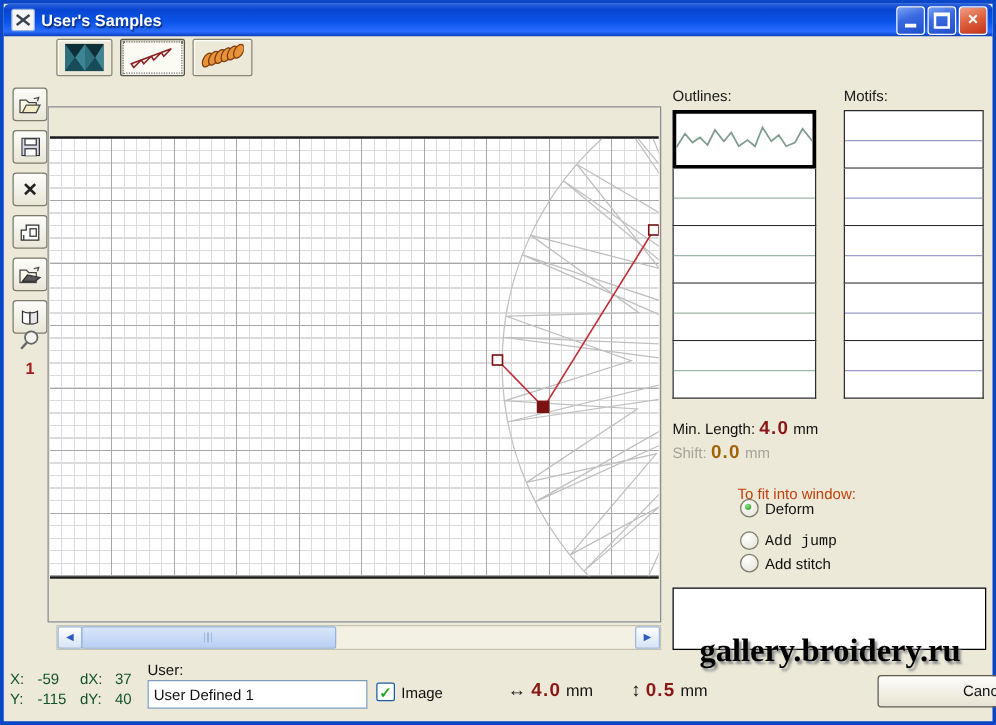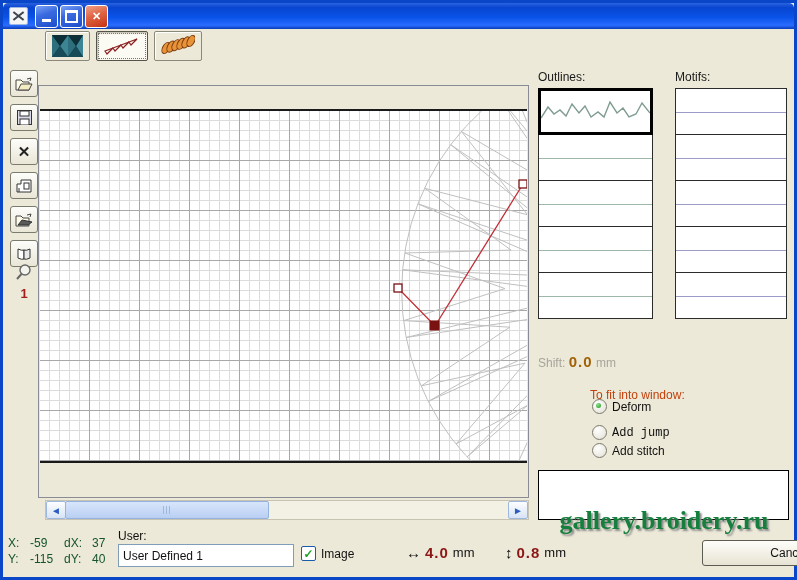--- a/index.html
+++ b/index.html
@@ -70,21 +70,21 @@
   .shift-row{position:absolute;left:538px;top:353px;font-size:12px;color:#a6a49a;}
   .shift-row .big-val{color:#a16207;font-weight:bold;font-size:15px;letter-spacing:1px;}
   .fit-label{position:absolute;left:590px;top:388px;font-size:12px;color:#c2410c;}
   .radio-row{position:absolute;left:592px;display:flex;align-items:center;font-size:12px;color:#111;}
   .radio{width:13px;height:13px;border-radius:50%;border:1px solid #7b7b6e;margin-right:5px;
     background:radial-gradient(circle at 35% 30%,#fff,#e2dfd2);position:relative;}
   .radio.checked::after{content:"";position:absolute;left:3px;top:3px;width:5px;height:5px;border-radius:50%;
     background:radial-gradient(circle at 35% 30%,#8ee08a,#1c9a1c);}
   .preview-box{position:absolute;left:538px;top:470px;width:249px;height:48px;background:#fff;border:1px solid #000;}
   .watermark{position:absolute;left:538px;top:506px;width:252px;text-align:center;
-    font-family:"Liberation Serif", serif;font-weight:bold;font-size:26px;color:#15803d;
+    font-family:"Liberation Serif", serif;font-weight:bold;font-size:26px;color:#000000;
     text-shadow:2px 2px 2px #8a8a8a;letter-spacing:0px;z-index:5;}
   
   .coords{position:absolute;left:8px;top:535px;font-size:12px;color:#14532d;line-height:16px;}
   .coords span{display:inline-block;}
   .coords .lab{width:22px;} .coords .val{width:34px;} .coords .lab2{width:28px;} 
   .name-label{position:absolute;left:118px;top:529px;font-size:12px;color:#111;}
   .name-input{position:absolute;left:118px;top:544px;width:166px;height:19px;border:1px solid #7f9db9;
     font-family:"Liberation Sans",sans-serif;font-size:12px;padding:1px 4px;background:#fff;color:#111;}
   .chk-row{position:absolute;left:301px;top:546px;display:flex;align-items:center;font-size:12px;color:#111;}
   .checkbox{width:13px;height:13px;border:1px solid #1a5ca8;border-radius:2px;background:#fff;margin-right:5px;
@@ -97,20 +97,21 @@
     font-size:12px;color:#111;display:flex;align-items:center;justify-content:center;}
   .btn.ok{left:607px;width:83px;} .btn.cancel{left:702px;width:86px;padding-left:43px;}
 </style>
 </head>
 <body>
 
 <div class="window">
 
   <div class="titlebar">
     <div class="app-icon"></div>
+    <div class="title-text">User's Samples</div>
     <div class="winbtn">
         <div class="mini-bar"></div>
       </div>
     <div class="winbtn">
         <div class="maxi-box"></div>
       </div>
     <div class="winbtn close">
         <span>✕</span>
       </div>
   </div>
@@ -257,20 +258,25 @@
         <div class="midline"></div>
       </div>
     <div class="sample-cell">
         <div class="midline"></div>
       </div>
     <div class="sample-cell">
         <div class="midline"></div>
       </div>
   </div>
 
+  <div class="minlen-row">
+    <span>Min. Length:</span>
+    <span class="big-val">4.0</span>
+    <span>mm</span>
+  </div>
   <div class="shift-row">
     <span>Shift:</span>
     <span class="big-val">0.0</span>
     <span>mm</span>
   </div>
 
   <div class="fit-label">To fit into window:</div>
   <div class="radio-row" style="top:399px;">
     <div class="radio checked"></div>
     <span>Deform</span>
@@ -306,19 +312,19 @@
     <span>Image</span>
   </div>
 
   <div class="measure" style="left:406px;">
     <span class="arrow">↔</span>
     <span class="mval">4.0</span>
     <span>mm</span>
   </div>
   <div class="measure" style="left:505px;">
     <span class="arrow">↕</span>
-    <span class="mval">0.8</span>
+    <span class="mval">0.5</span>
     <span>mm</span>
   </div>
 
   <div class="btn cancel">Cancel</div>
 
 </div>
 
 </body></html>

